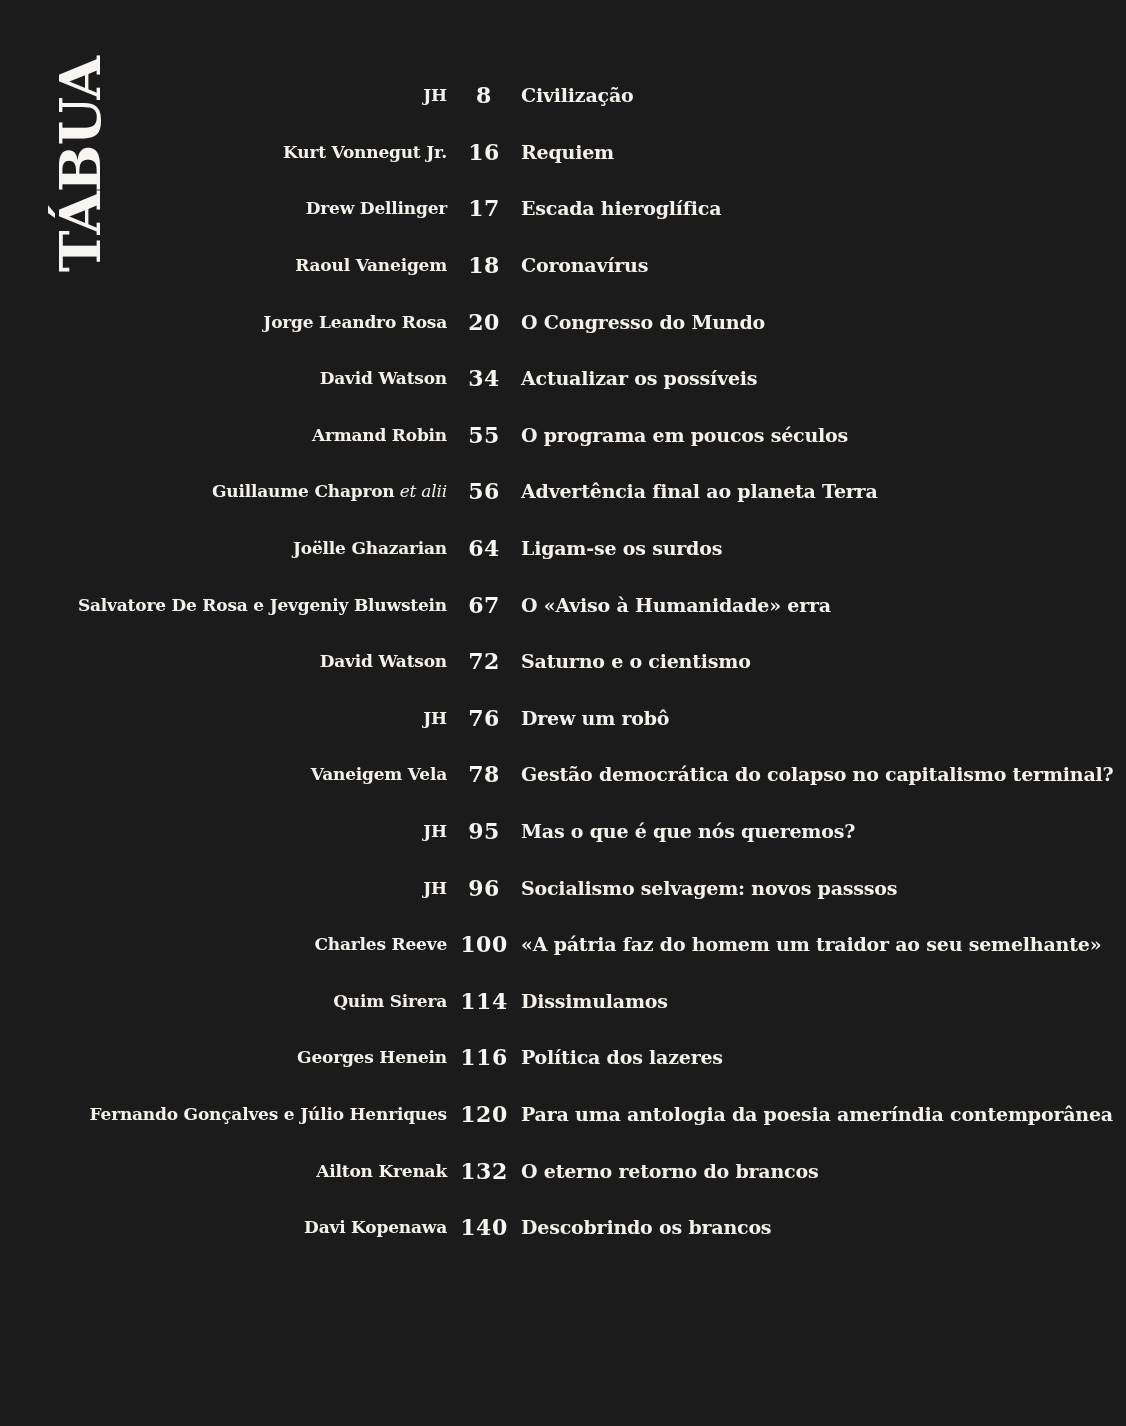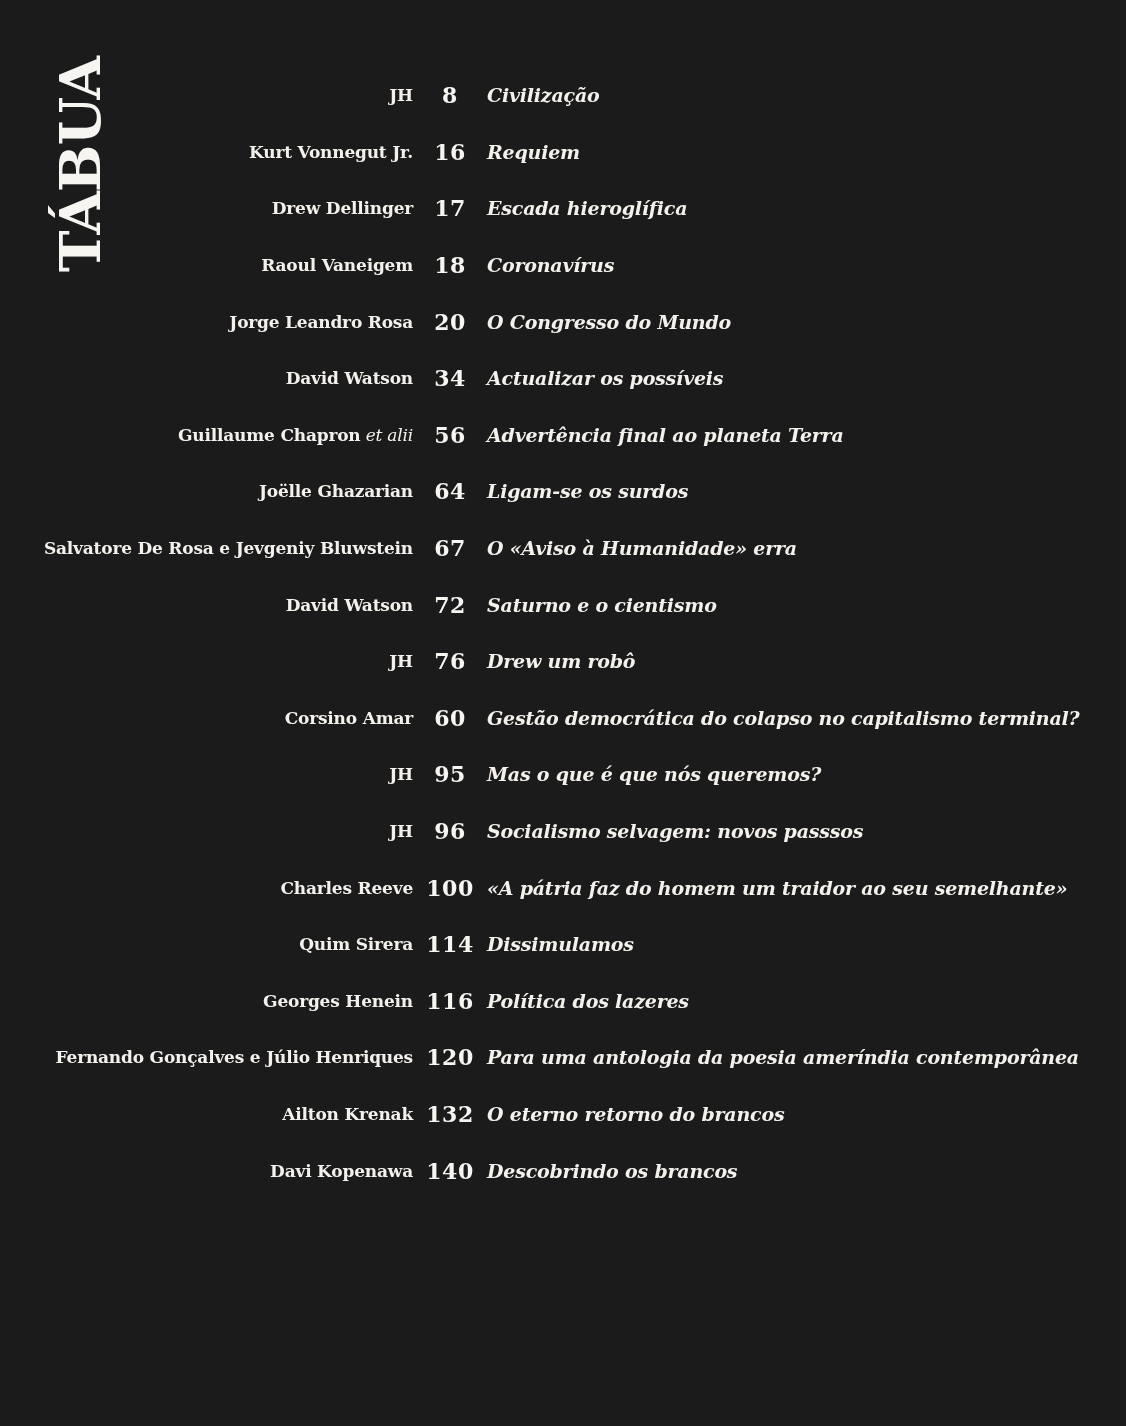--- a/index.html
+++ b/index.html
@@ -34,20 +34,21 @@
     position: absolute;
     left: 0;
     top: 67px;
     width: 1126px;
   }
   .row {
     display: grid;
     grid-template-columns: 413px 74px 1fr;
     height: 56.6px;
     align-items: center;
+    padding-left: 34px;
   }
   .author {
     text-align: right;
     font-weight: bold;
     font-size: 17px;
     letter-spacing: -0.2px;
     white-space: nowrap;
     color: #f4f1ec;
   }
   .author .author-suffix {
@@ -57,21 +58,20 @@
   .pagenum {
     text-align: center;
     font-weight: bold;
     font-size: 22px;
     letter-spacing: 0.5px;
     color: #f7f5f1;
   }
   .entry-title {
     text-align: left;
     font-weight: bold;
-    font-style: italic;
     font-size: 19px;
     letter-spacing: -0.2px;
     white-space: nowrap;
     color: #f4f1ec;
   }
 </style>
 </head>
 <body>
 
 <div class="page">
@@ -108,20 +108,25 @@
     <span class="entry-title">O Congresso do Mundo</span>
   </div>
 
 
   <div class="row">
     <span class="author"><span class="author-main">David Watson</span><span class="author-suffix"></span></span>
     <span class="pagenum">34</span>
     <span class="entry-title">Actualizar os possíveis</span>
   </div>
 
+  <div class="row">
+    <span class="author"><span class="author-main">Armand Robin</span><span class="author-suffix"></span></span>
+    <span class="pagenum">55</span>
+    <span class="entry-title">O programa em poucos séculos</span>
+  </div>
 
   <div class="row">
     <span class="author"><span class="author-main">Guillaume Chapron</span><span class="author-suffix"> et alii</span></span>
     <span class="pagenum">56</span>
     <span class="entry-title">Advertência final ao planeta Terra</span>
   </div>
 
 
   <div class="row">
     <span class="author"><span class="author-main">Joëlle Ghazarian</span><span class="author-suffix"></span></span>
@@ -141,22 +146,22 @@
     <span class="entry-title">Saturno e o cientismo</span>
   </div>
 
   <div class="row">
     <span class="author"><span class="author-main">JH</span><span class="author-suffix"></span></span>
     <span class="pagenum">76</span>
     <span class="entry-title">Drew um robô</span>
   </div>
 
   <div class="row">
-    <span class="author"><span class="author-main">Corsino Amar</span><span class="author-suffix"></span></span>
-    <span class="pagenum">60</span>
+    <span class="author"><span class="author-main">Vaneigem Vela</span><span class="author-suffix"></span></span>
+    <span class="pagenum">78</span>
     <span class="entry-title">Gestão democrática do colapso no capitalismo terminal?</span>
   </div>
 
   <div class="row">
     <span class="author"><span class="author-main">JH</span><span class="author-suffix"></span></span>
     <span class="pagenum">95</span>
     <span class="entry-title">Mas o que é que nós queremos?</span>
   </div>
 
   <div class="row">

